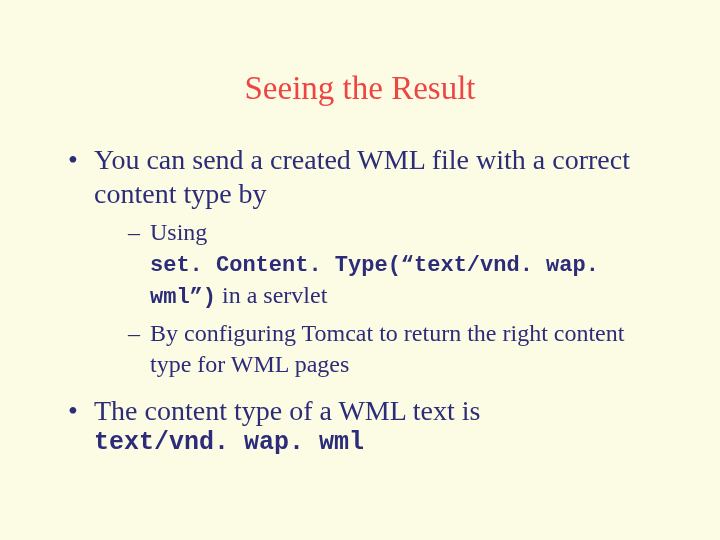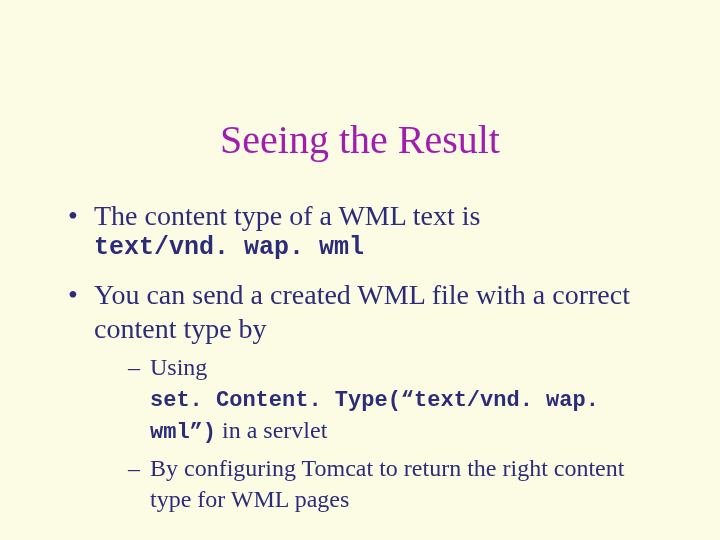--- a/index.html
+++ b/index.html
@@ -12,25 +12,25 @@
     color: #2c2c7a;
   }
   .slide {
     box-sizing: border-box;
     width: 720px;
     height: 540px;
     padding: 0;
   }
   .title {
     text-align: center;
-    font-size: 40px;
+    font-size: 33px;
     font-weight: 400;
-    margin-top: 116px;
+    margin-top: 70px;
     margin-bottom: 36px;
-    color: #a21caf;
+    color: #ef4444;
   }
   ul.bullets {
     list-style: none;
     margin: 0;
     padding: 0 64px 0 64px;
   }
   ul.bullets > li {
     position: relative;
     padding-left: 30px;
     font-size: 28px;
@@ -85,33 +85,33 @@
 </head>
 <body>
 
 <div class="slide">
 
   <div class="title">Seeing the Result</div>
 
   <ul class="bullets">
 
     <li>
-      <span>The content type of a WML text is</span>
-      <span class="mono mime-line">text/vnd. wap. wml</span>
-    </li>
-
-    <li>
       <span>You can send a created WML file with a correct content type by</span>
 
       <ul class="sub">
         <li>
           <span>Using</span><br>
           <span class="mono-sm">set. Content. Type(“text/vnd. wap. wml”)</span><span> in a servlet</span>
         </li>
         <li>
           <span>By configuring Tomcat to return the right content type for WML pages</span>
         </li>
       </ul>
     </li>
 
+    <li>
+      <span>The content type of a WML text is</span>
+      <span class="mono mime-line">text/vnd. wap. wml</span>
+    </li>
+
   </ul>
 
 </div>
 
 </body></html>

